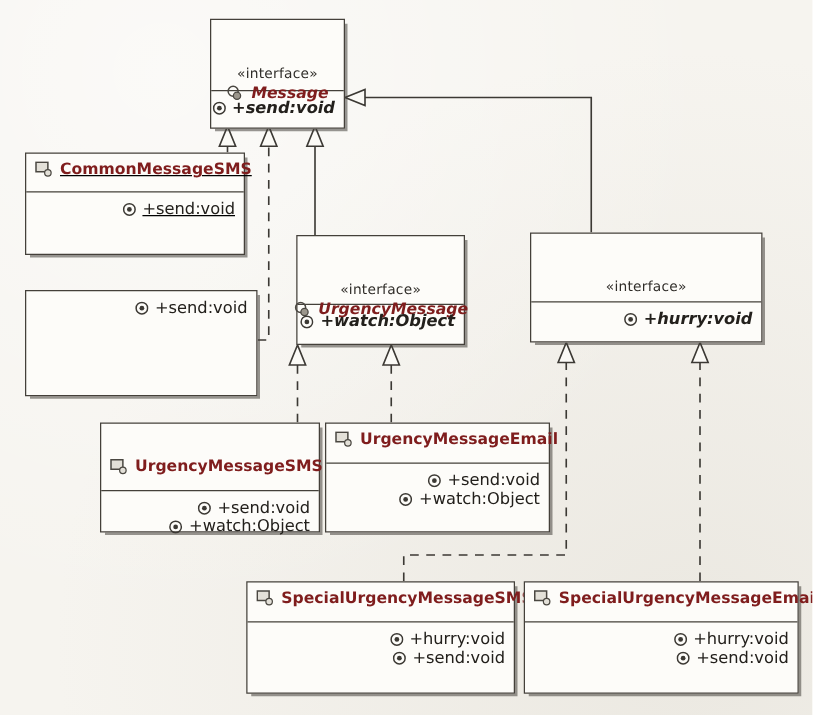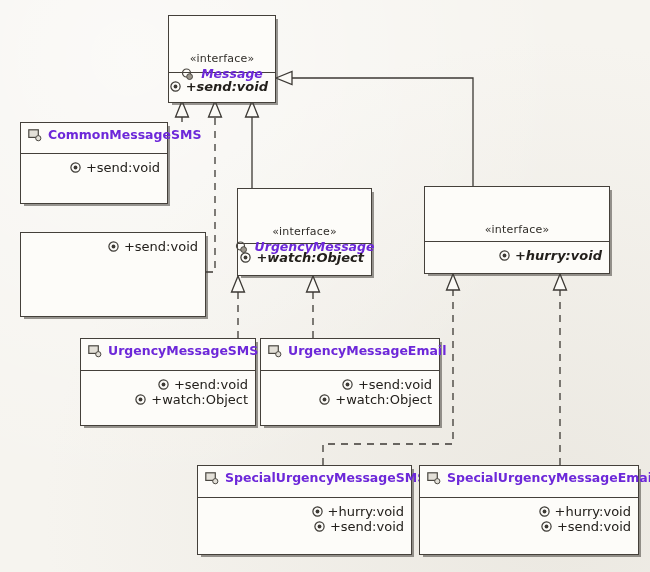--- a/index.html
+++ b/index.html
@@ -59,21 +59,21 @@
     display: flex;
     align-items: center;
     justify-content: flex-start;
     gap: 5px;
     line-height: 16px;
   }
   .name-row.centered { justify-content: center; }
   .cls-name {
     font-size: 12.5px;
     font-weight: bold;
-    color: #6d28d9;
+    color: #7f1d1d;
     white-space: nowrap;
   }
   .cls-name.iface {
     font-style: italic;
   }
   .uml-body {
     padding: 6px 7px 8px 7px;
     box-sizing: border-box;
   }
   .member {
@@ -165,21 +165,21 @@
           <svg width="11" height="11" viewBox="0 0 11 11">
             <circle cx="5.5" cy="5.5" r="4.6" fill="none" stroke="#3c3934" stroke-width="1.2"></circle>
             <circle cx="5.5" cy="5.5" r="1.9" fill="#3c3934"></circle>
           </svg>
         </span>
         <span>+send:void</span>
       </div>
     </div>
   </div>
 
-  <div class="uml-box" style="left:20px; top:122px; width:148px; height:82px;">
+  <div class="uml-box" style="left:20px; top:122px; width:176px; height:82px;text-decoration:underline;">
     <div class="uml-head" style="height:31px; text-align:left;">
       <span class="name-row">
         <span class="icon">
           <svg width="15" height="13" viewBox="0 0 15 13">
             <rect x="0.8" y="0.8" width="9.5" height="7.6" fill="#e3e0d8" stroke="#4a4741" stroke-width="1.2"></rect>
             <circle cx="10.3" cy="9.2" r="2.6" fill="#e3e0d8" stroke="#4a4741" stroke-width="1"></circle>
           </svg>
         </span>
         <span class="cls-name">CommonMessageSMS</span>
       </span>
@@ -248,21 +248,21 @@
             <circle cx="5.5" cy="5.5" r="4.6" fill="none" stroke="#3c3934" stroke-width="1.2"></circle>
             <circle cx="5.5" cy="5.5" r="1.9" fill="#3c3934"></circle>
           </svg>
         </span>
         <span>+hurry:void</span>
       </div>
     </div>
   </div>
 
   <div class="uml-box" style="left:80px; top:338px; width:176px; height:88px;">
-    <div class="uml-head" style="height:32px; text-align:left;">
+    <div class="uml-head" style="height:32px; text-align:left;margin-top:22px;">
       <span class="name-row">
         <span class="icon">
           <svg width="15" height="13" viewBox="0 0 15 13">
             <rect x="0.8" y="0.8" width="9.5" height="7.6" fill="#e3e0d8" stroke="#4a4741" stroke-width="1.2"></rect>
             <circle cx="10.3" cy="9.2" r="2.6" fill="#e3e0d8" stroke="#4a4741" stroke-width="1"></circle>
           </svg>
         </span>
         <span class="cls-name">UrgencyMessageSMS</span>
       </span>
     </div>

